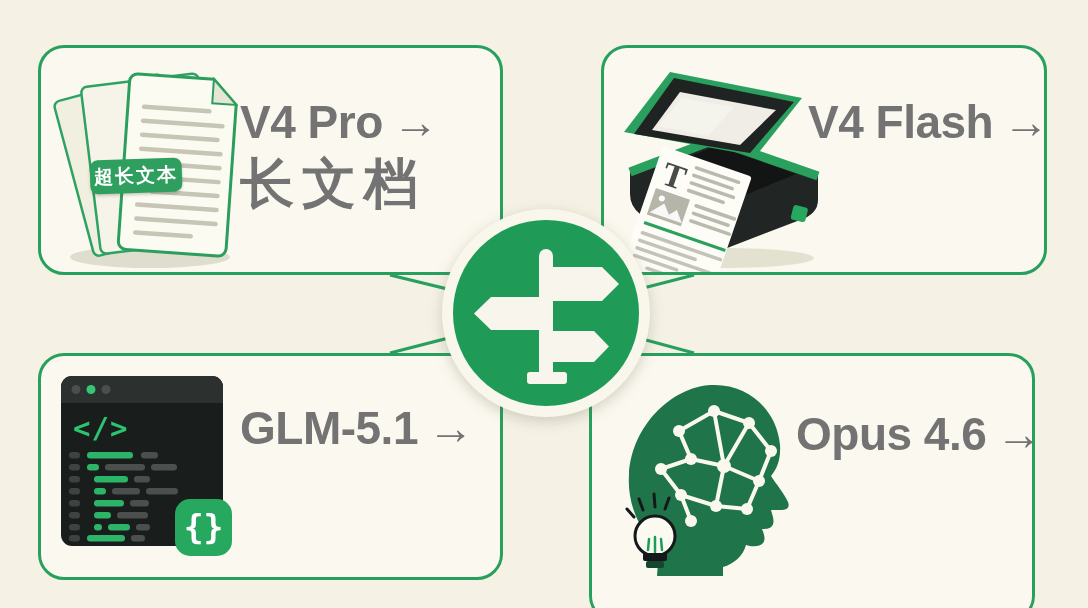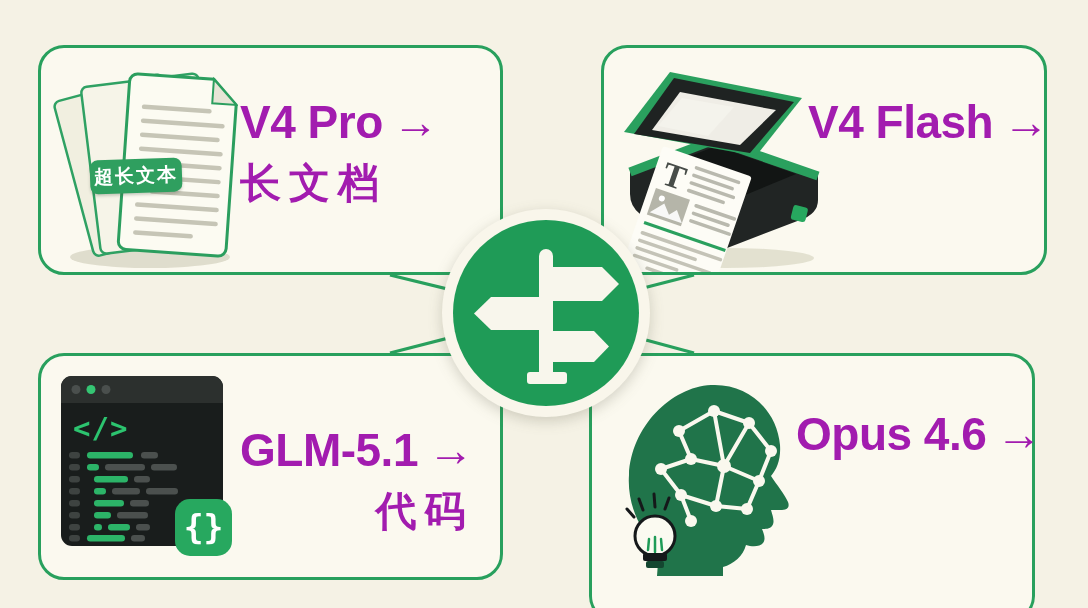--- a/index.html
+++ b/index.html
@@ -4,26 +4,26 @@
 <style>
   html,body{margin:0;padding:0;background:#e8e5d8;}
   .canvas{position:relative;width:1088px;height:608px;background:#f5f2e5;overflow:hidden;
           font-family:"Liberation Sans","DejaVu Sans",sans-serif;}
   .card{position:absolute;background:#fbf9ef;border:3px solid #28a05d;border-radius:26px;box-sizing:border-box;z-index:1;}
   .card-tl{left:38px;top:45px;width:465px;height:230px;}
   .card-tr{left:601px;top:45px;width:446px;height:230px;}
   .card-bl{left:38px;top:353px;width:465px;height:227px;}
   .card-br{left:589px;top:353px;width:446px;height:269px;}
   .illus{position:absolute;}
-  .card-text{position:absolute;color:#a21caf;}
+  .card-text{position:absolute;color:#737373;}
   .tl-text{left:199px;top:48px;} .tr-text{left:204px;top:48px;}
-  .bl-text{left:199px;top:68px;text-align:right;} .br-text{left:204px;top:52px;}
+  .bl-text{left:199px;top:46px;} .br-text{left:204px;top:52px;}
   .model-line{font-weight:800;font-size:46px;line-height:52px;letter-spacing:-0.5px;white-space:nowrap;}
   .arrow{margin-left:10px;font-weight:700;}
-  .task-line{font-weight:900;font-size:41px;line-height:66px;letter-spacing:8px;margin-top:2px;white-space:nowrap;}
+  .task-line{font-weight:900;font-size:54px;line-height:66px;letter-spacing:8px;margin-top:2px;white-space:nowrap;}
   .text-badge{position:absolute;left:49px;top:111px;width:92px;height:34px;background:#2f9f5f;border-radius:8px;
       color:#ffffff;font-weight:700;font-size:19px;line-height:34px;text-align:center;letter-spacing:2px;
       transform:rotate(-2deg);box-shadow:0 2px 3px rgba(60,70,50,.25);z-index:3;}
   .overlay{position:absolute;left:0;top:0;z-index:5;pointer-events:none;}
   .hub{filter:drop-shadow(0 4px 7px rgba(70,70,45,.22));}
 </style>
 </head>
 <body>
 
 <div class="canvas">
@@ -150,21 +150,20 @@
         </g>
       </g>
 
       <g>
         <rect x="114" y="123" width="57" height="57" rx="15" fill="#27a85f"></rect>
         <text x="142.5" y="163" text-anchor="middle" font-family="'DejaVu Sans Mono','Liberation Mono',monospace" font-size="33" font-weight="bold" fill="#ffffff">{}</text>
       </g>
     </svg>
     <div class="card-text bl-text">
       <div class="model-line"><span>GLM-5.1</span><span class="arrow">→</span></div>
-      <div class="task-line">代码</div>
     </div>
   </section>
 
   <section class="card card-br">
     <svg class="illus" style="left:27px;top:25px;" width="180" height="195" viewBox="0 0 180 195">
       <path fill="#20744a" d="M 92,4
         C 130,2 158,30 161,64 C 162,78 158,88 152,95
         C 158,104 166,114 169,121 C 171,126 168,129 163,129 L 152,129
         C 154,136 156,141 153,145 C 151,148 146,148 143,148
         C 145,153 147,158 144,162 C 141,166 133,166 127,164

